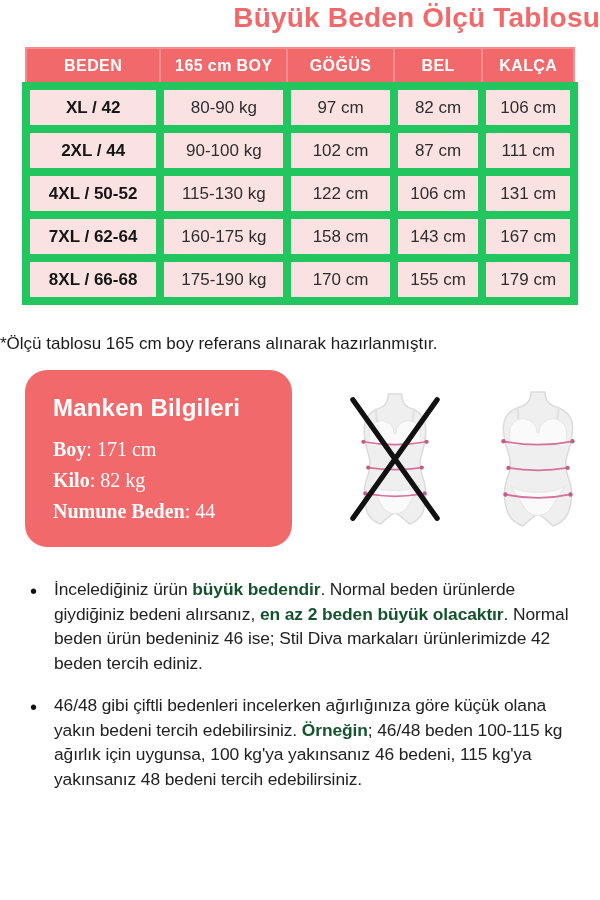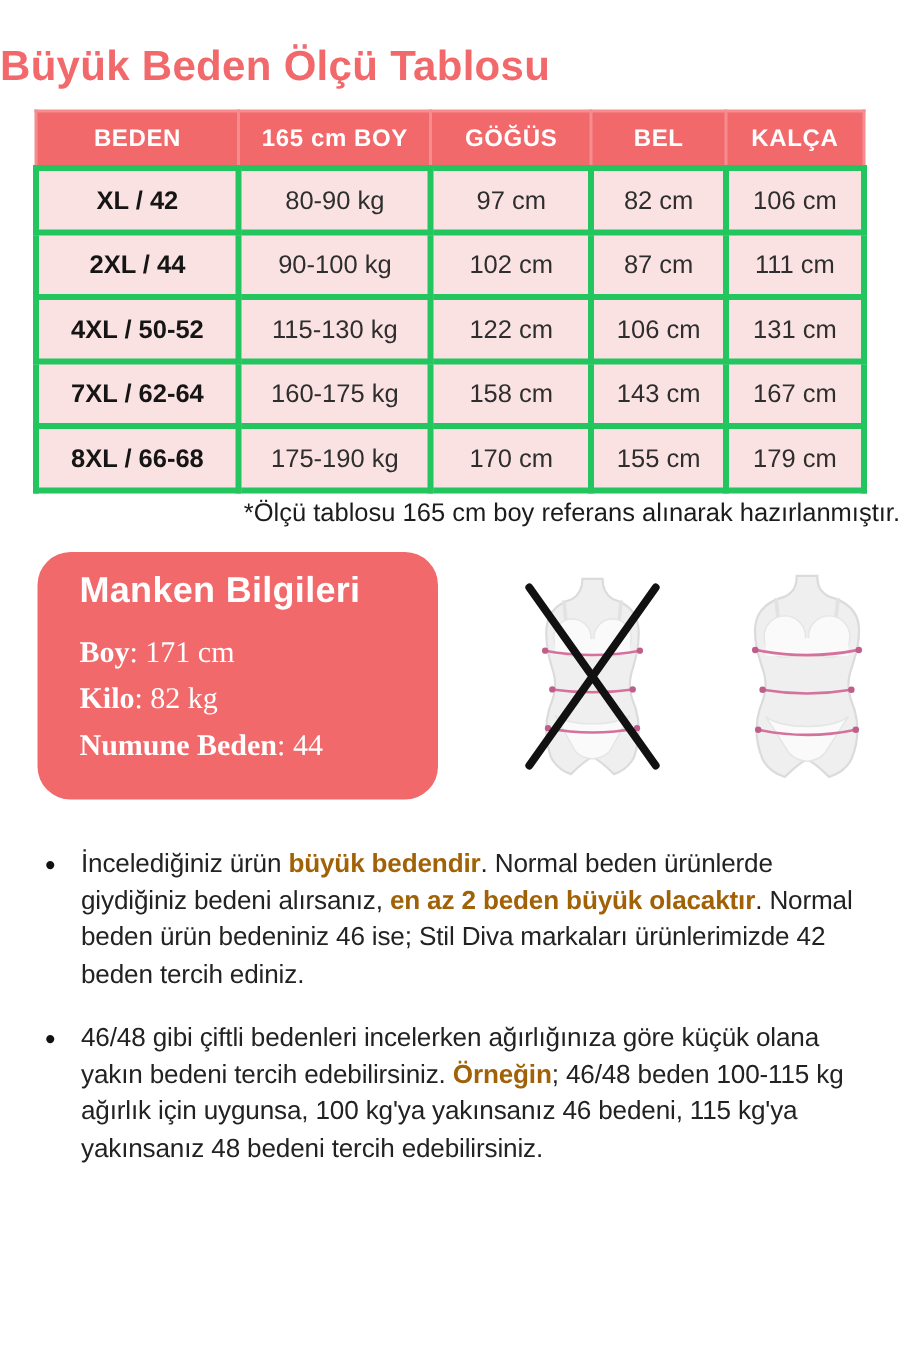--- a/index.html
+++ b/index.html
@@ -8,25 +8,25 @@
     width: 600px; height: 900px;
     background: #ffffff;
     font-family: "Liberation Sans", sans-serif;
     color: #222;
     overflow: hidden;
   }
   .page { width: 600px; height: 900px; position: relative; }
 
   
   .title {
-    text-align: left;
+    text-align: right;
     color: #F2696C;
     font-size: 28px;
     font-weight: bold;
-    padding-top: 28px;
+    padding-top: 2px;
     letter-spacing: 0.2px;
   }
 
   
   .size-table {
     width: 556px;
     margin: 13px auto 0 auto;
     border-collapse: collapse;
     border: 2px solid #F09A9C;
     table-layout: fixed;
@@ -40,54 +40,54 @@
     border: 2px solid #F58C8E;
     border-bottom: 2px solid #F7C9C9;
     letter-spacing: 0.4px;
     text-align: center;
   }
   .size-table td {
     background: #FBE2E2;
     font-size: 17px;
     color: #2e2e2e;
     height: 43px;
-    border: 4px solid #22c55e;
+    border: 8px solid #22c55e;
     text-align: center;
   }
   .size-table td.size-col {
     font-weight: bold;
     color: #151515;
   }
   .col-beden { width: 24.5%; }
   .col-boy   { width: 23.2%; }
   .col-gogus { width: 19.4%; }
   .col-bel   { width: 16.2%; }
   .col-kalca { width: 16.7%; }
 
   
   .footnote {
-    text-align: right;
+    text-align: left;
     font-size: 17px;
     color: #1c1c1c;
-    margin-top: 3px;
+    margin-top: 29px;
   }
 
   
   .model-row {
     display: flex;
     align-items: center;
     margin: 16px 0 0 25px;
   }
   .model-card {
     width: 267px;
     min-height: 152px;
     background: #F2696C;
     border-radius: 22px;
     color: #ffffff;
-    padding: 12px 24px 20px 28px;
+    padding: 24px 24px 20px 28px;
     flex-shrink: 0;
   }
   .model-card h2 {
     font-size: 24px;
     font-weight: bold;
     margin-bottom: 12px;
     letter-spacing: 0.2px;
   }
   .model-field {
     font-size: 20px;
@@ -119,21 +119,21 @@
     width: 24px;
     flex-shrink: 0;
     color: #111;
   }
   .bullet .txt {
     font-size: 17.4px;
     line-height: 1.42;
     color: #222;
     letter-spacing: -0.1px;
   }
-  .bullet .txt b { color: #a16207; margin-top: 16px; }
+  .bullet .txt b { color: #14532d; margin-top: 16px; }
 </style>
 </head>
 <body>
 
 <div class="page">
 
   <h1 class="title">Büyük Beden Ölçü Tablosu</h1>
 
   <table class="size-table">
     <colgroup>

